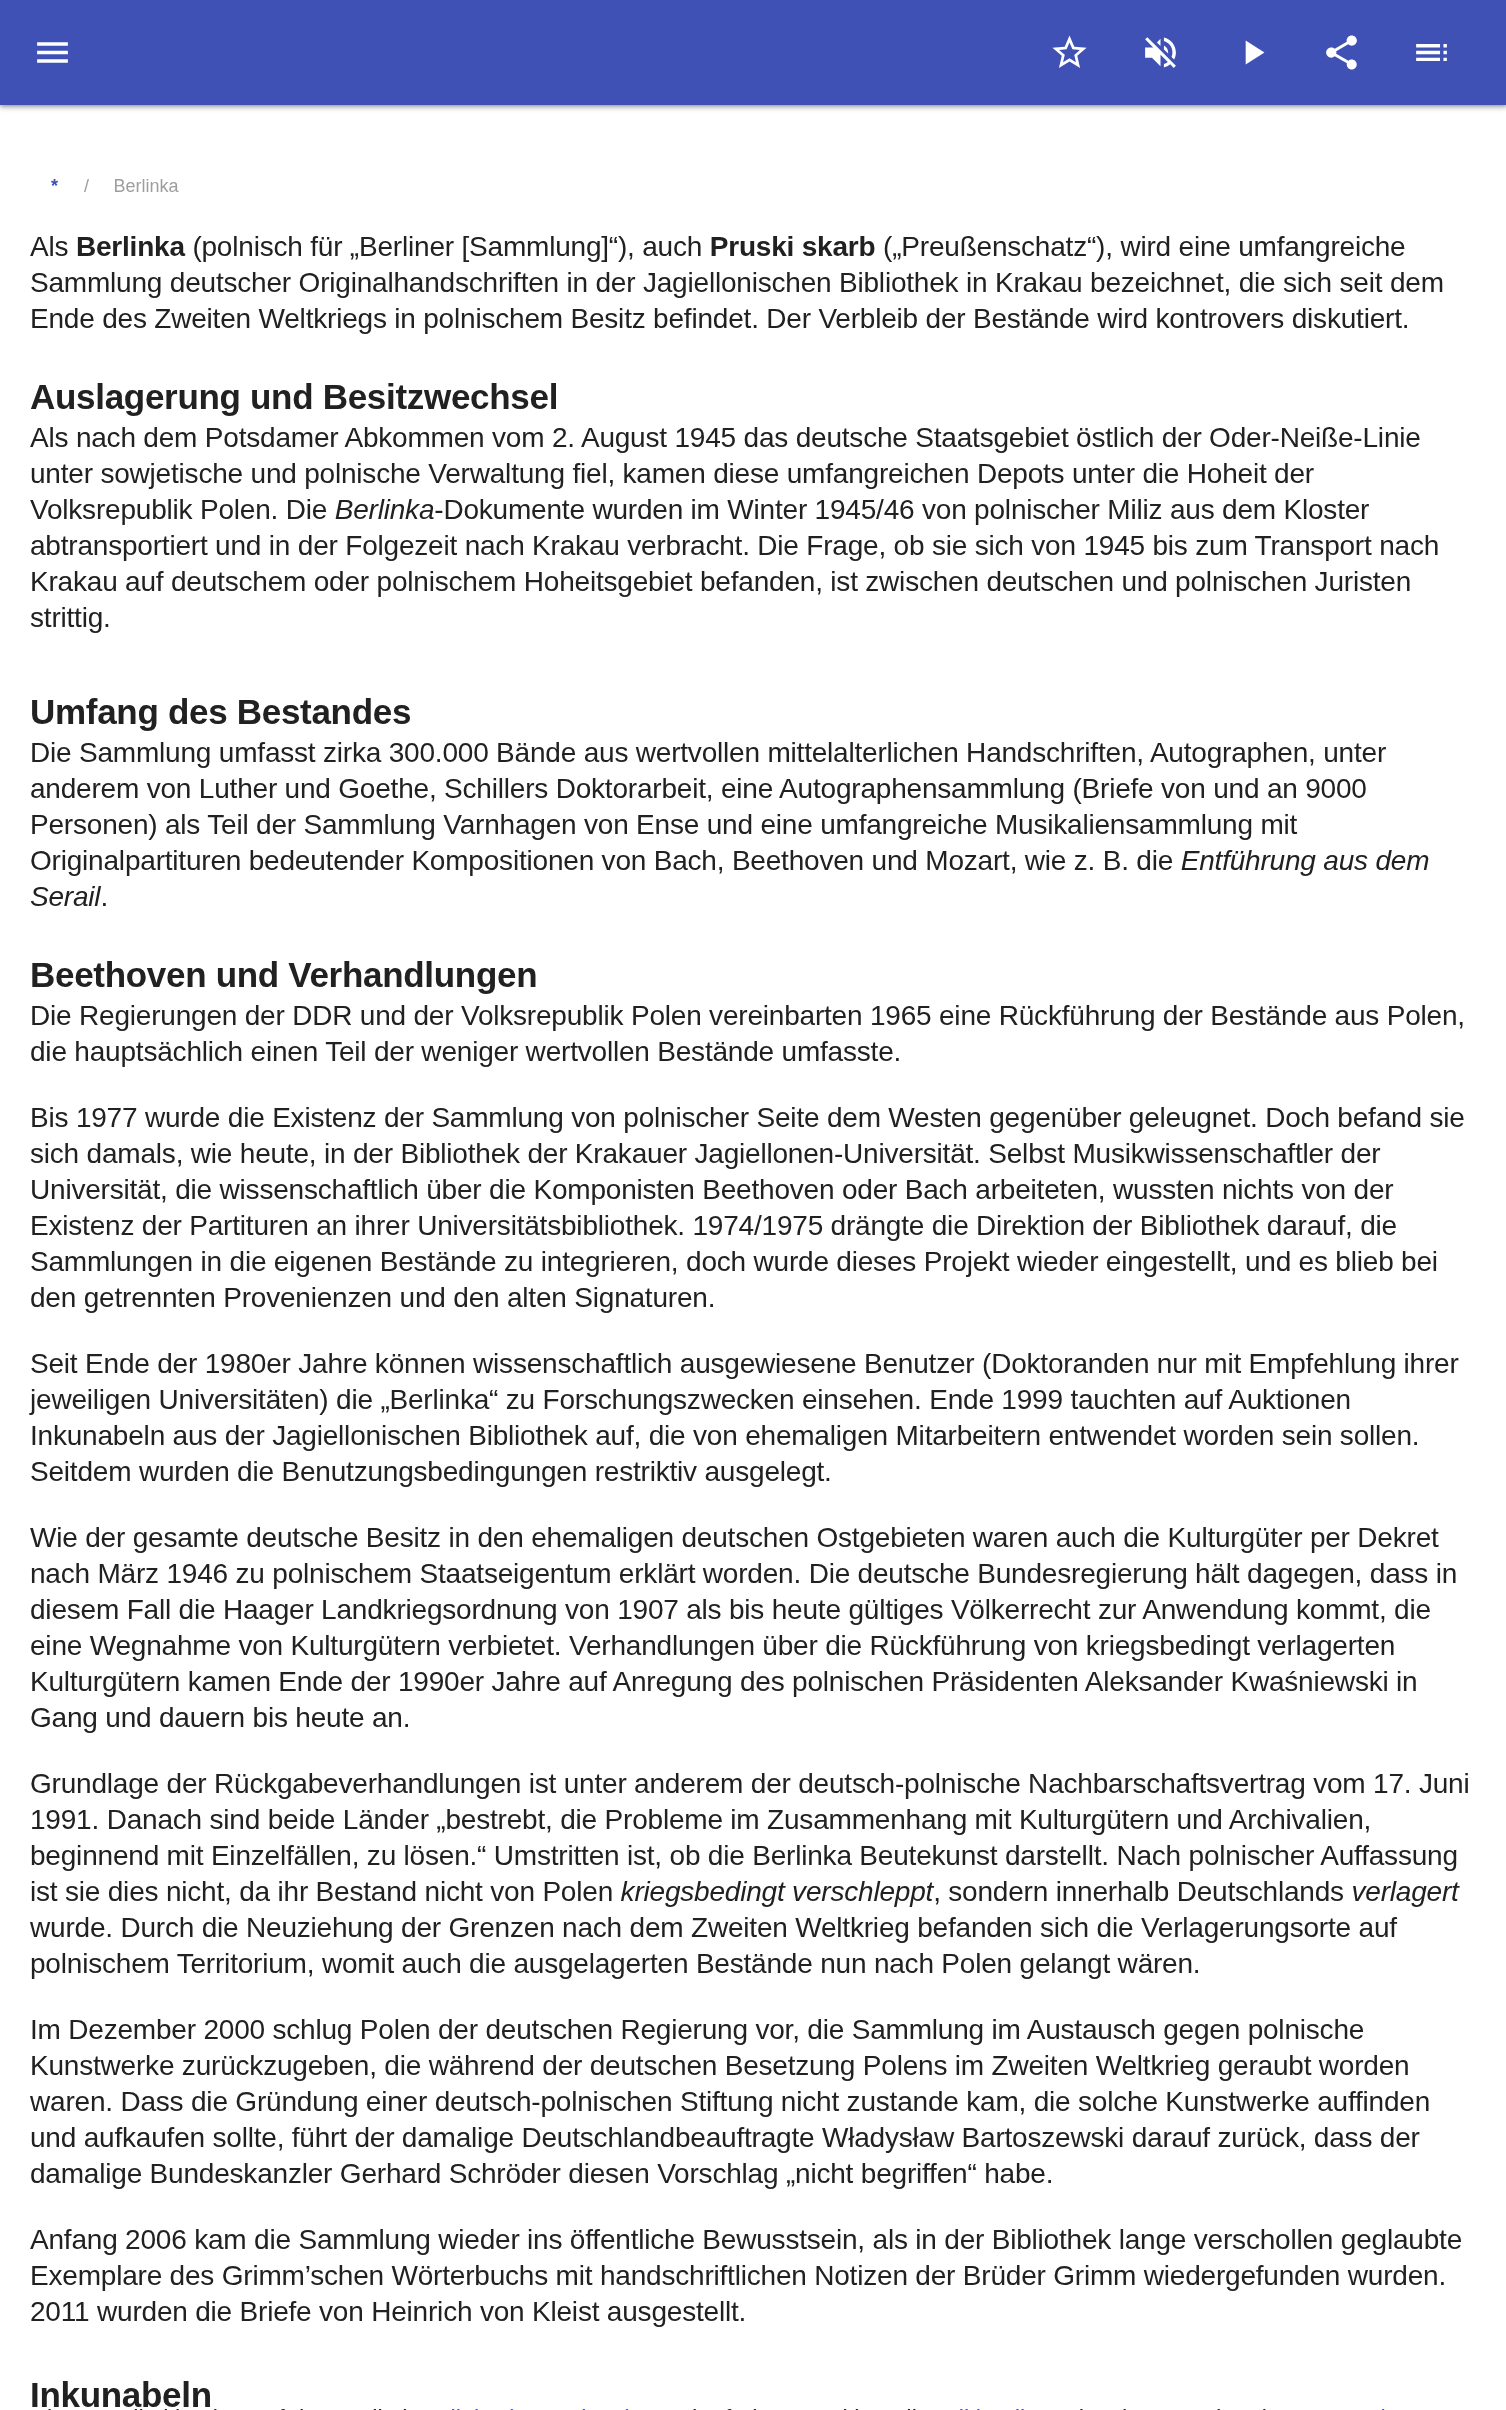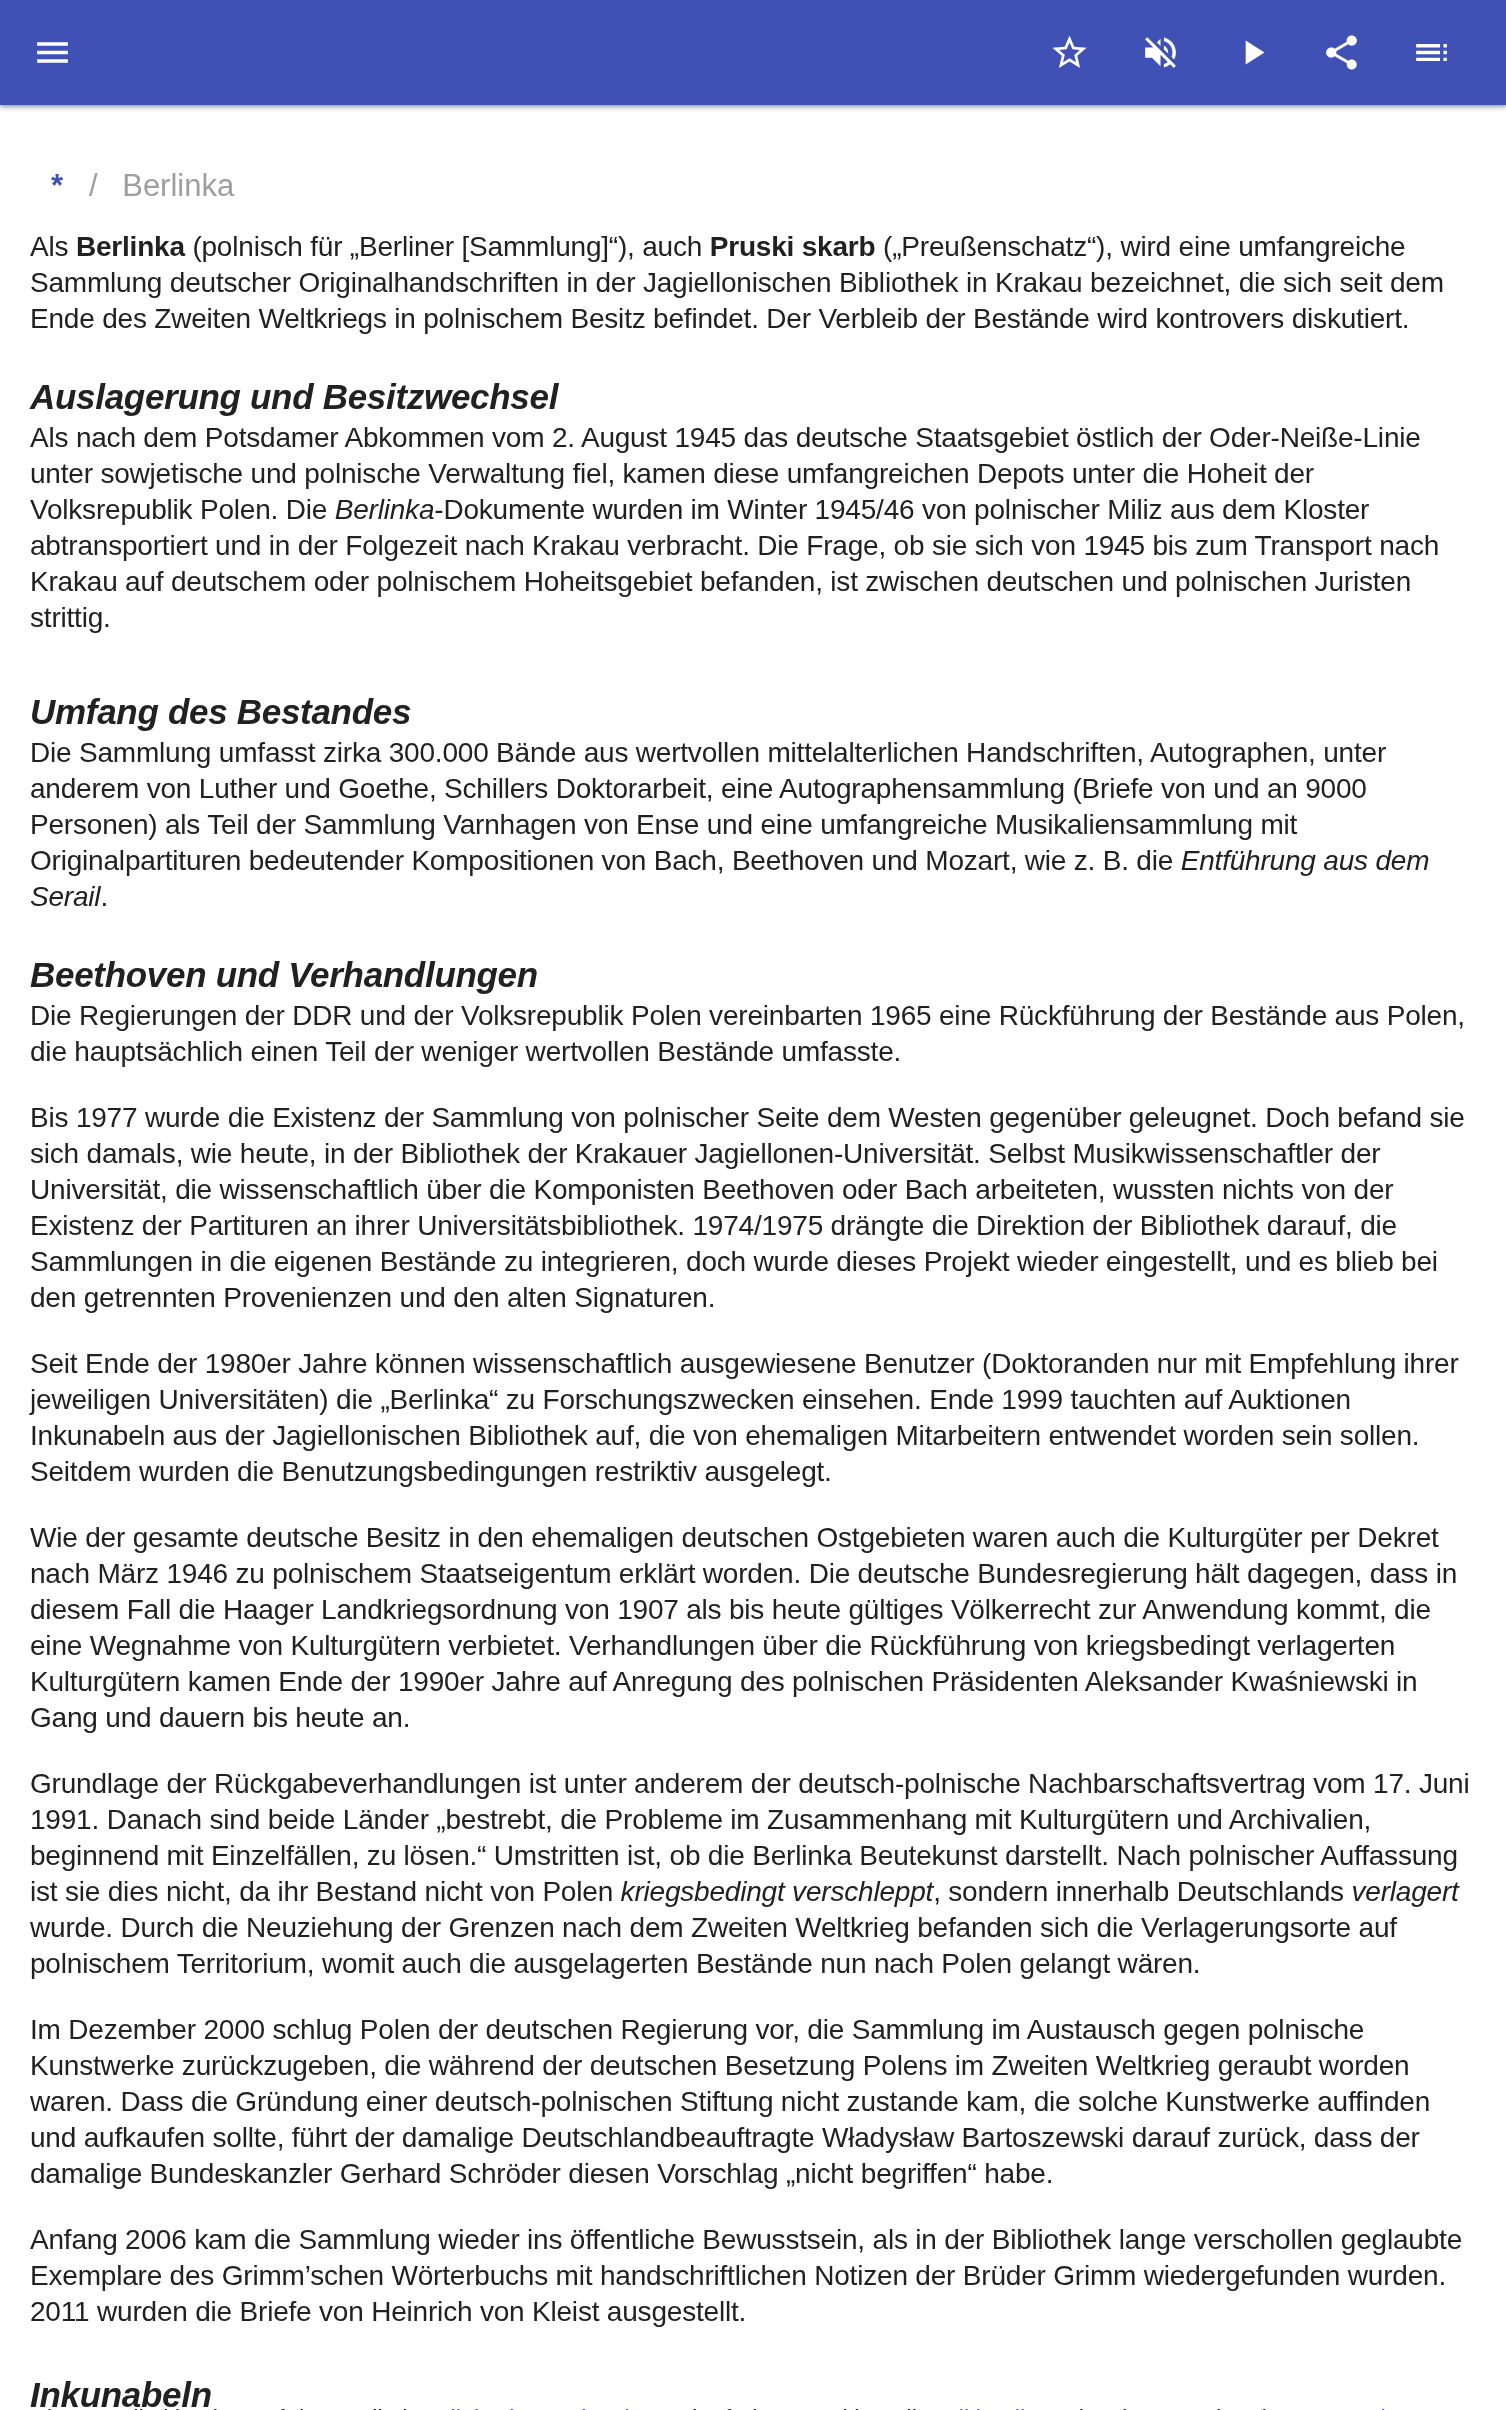--- a/index.html
+++ b/index.html
@@ -17,32 +17,32 @@
   .appbar .icon-btn {
     position: absolute; top: 26px; width: 53px; height: 53px;
     display: flex; align-items: center; justify-content: center; cursor: pointer;
   }
   .appbar svg { width: 41px; height: 41px; fill: #ffffff; }
   .content {
     position: absolute; left: 30px; top: 105px; width: 1450px;
   }
   .breadcrumb {
     margin-top: 64px; height: 34px; line-height: 34px;
-    font-size: 31px; color: #9e9e9e; padding-left: 21px;
+    font-size: 18px; color: #9e9e9e; padding-left: 21px;
   }
   .breadcrumb .home { color: #3f51b5; font-weight: bold; cursor: pointer; }
   .breadcrumb .sep { margin: 0 24.5px 0 26px; color: #9e9e9e; }
   p {
     font-size: 28px; line-height: 36px; margin: 0; color: #212121;
     letter-spacing: -0.2px;
   }
   .intro { margin-top: 26px; }
   h2 {
     font-size: 35px; font-weight: bold; margin: 0; color: #212121;
-    letter-spacing: -0.3px; line-height: 47px; font-style: italic;
+    letter-spacing: -0.3px; line-height: 47px;
   }
   .gap-after-p { margin-bottom: 30px; }
   .section-h { margin-top: 38px; }
   .lit-h { margin-top: 41px; }
   .footer-line {
     position: absolute; left: 30px; top: 2401px; font-size: 23.5px; line-height: 36px;
     color: #212121; white-space: nowrap;
   }
   .footer-line a { color: #3f51b5; text-decoration: none; }
   i { font-style: italic; }

